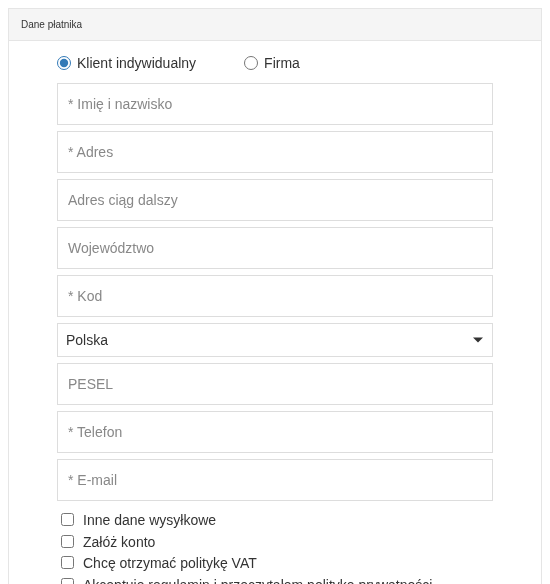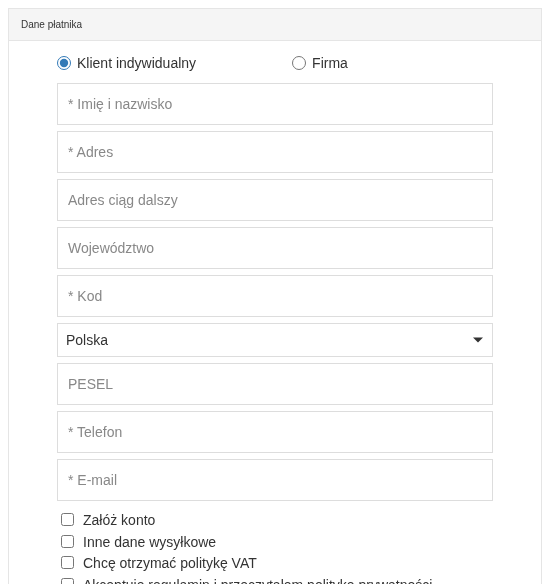--- a/index.html
+++ b/index.html
@@ -21,21 +21,21 @@
     padding: 10px 12px;
     font-size: 10px;
     color: #333;
   }
   .panel-body {
     padding: 14px 48px 18px 48px;
   }
   .radio-row {
     display: flex;
     align-items: center;
-    gap: 96px;
+    gap: 48px;
     margin-bottom: 12px;
   }
   .radio-opt {
     display: flex;
     align-items: center;
     gap: 6px;
     cursor: pointer;
   }
   .radio-opt input[type="radio"] {
     accent-color: #337ab7;
@@ -152,25 +152,25 @@
       <span class="caret"></span>
     </div>
 
     <input class="field" type="text" placeholder="PESEL" style="">
     <input class="field" type="text" placeholder="* Telefon" style="">
     <input class="field" type="text" placeholder="* E-mail" style="">
 
     <div class="check-block">
       <div class="check-row">
         <input type="checkbox" style="">
-        <label>Załóż konto</label>
+        <label>Inne dane wysyłkowe</label>
       </div>
       <div class="check-row">
         <input type="checkbox" style="">
-        <label>Inne dane wysyłkowe</label>
+        <label>Załóż konto</label>
       </div>
       <div class="check-row">
         <input type="checkbox" style="">
         <label>Chcę otrzymać politykę VAT</label>
       </div>
       <div class="check-row">
         <input type="checkbox" style="">
         <label>Akceptuję regulamin i przeczytałem politykę prywatności</label>
       </div>
     </div>

